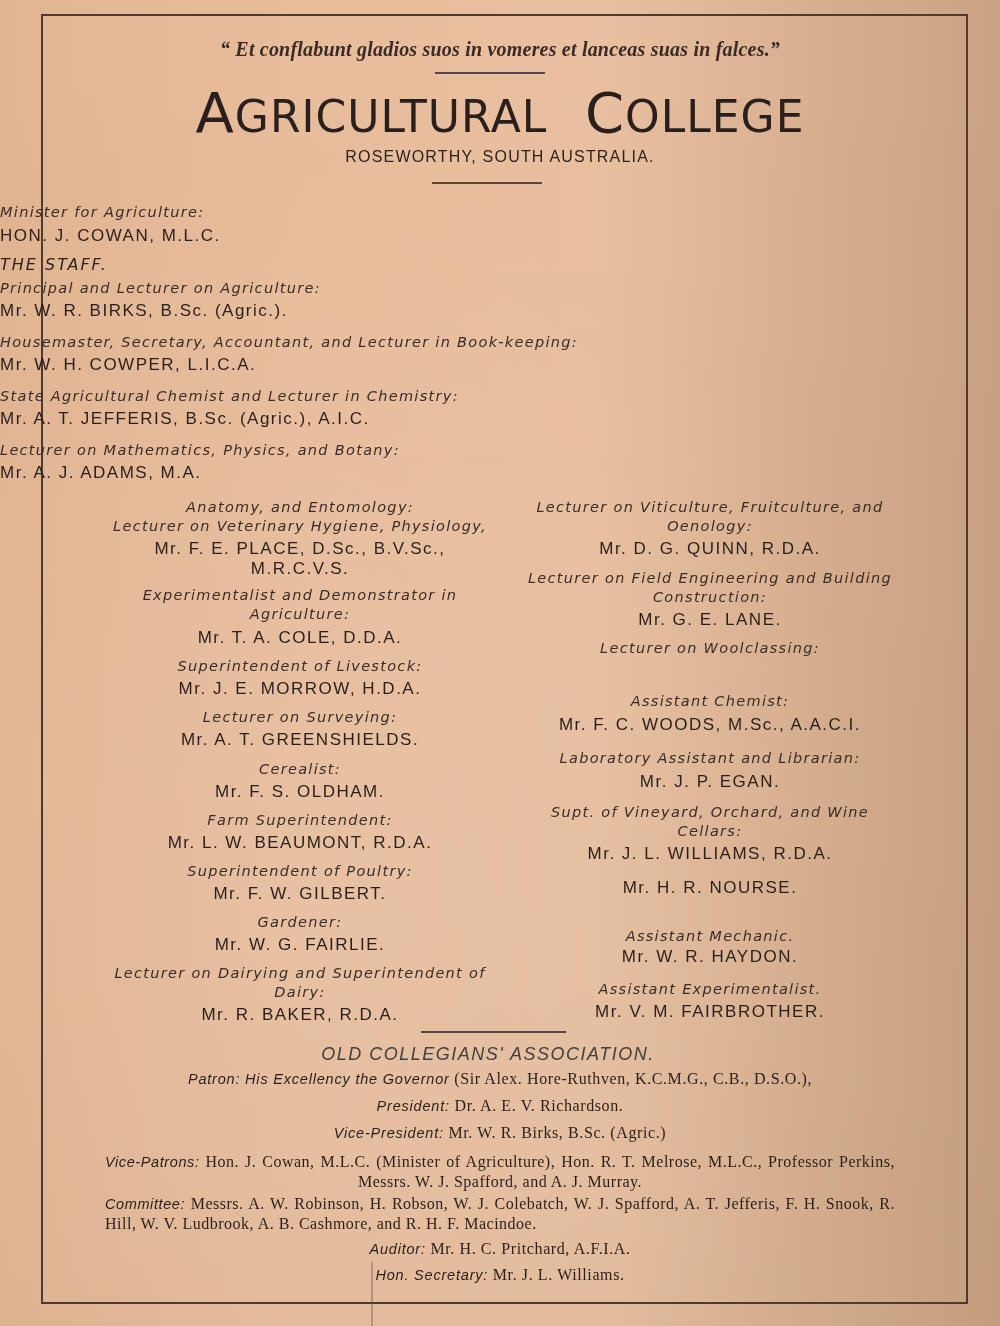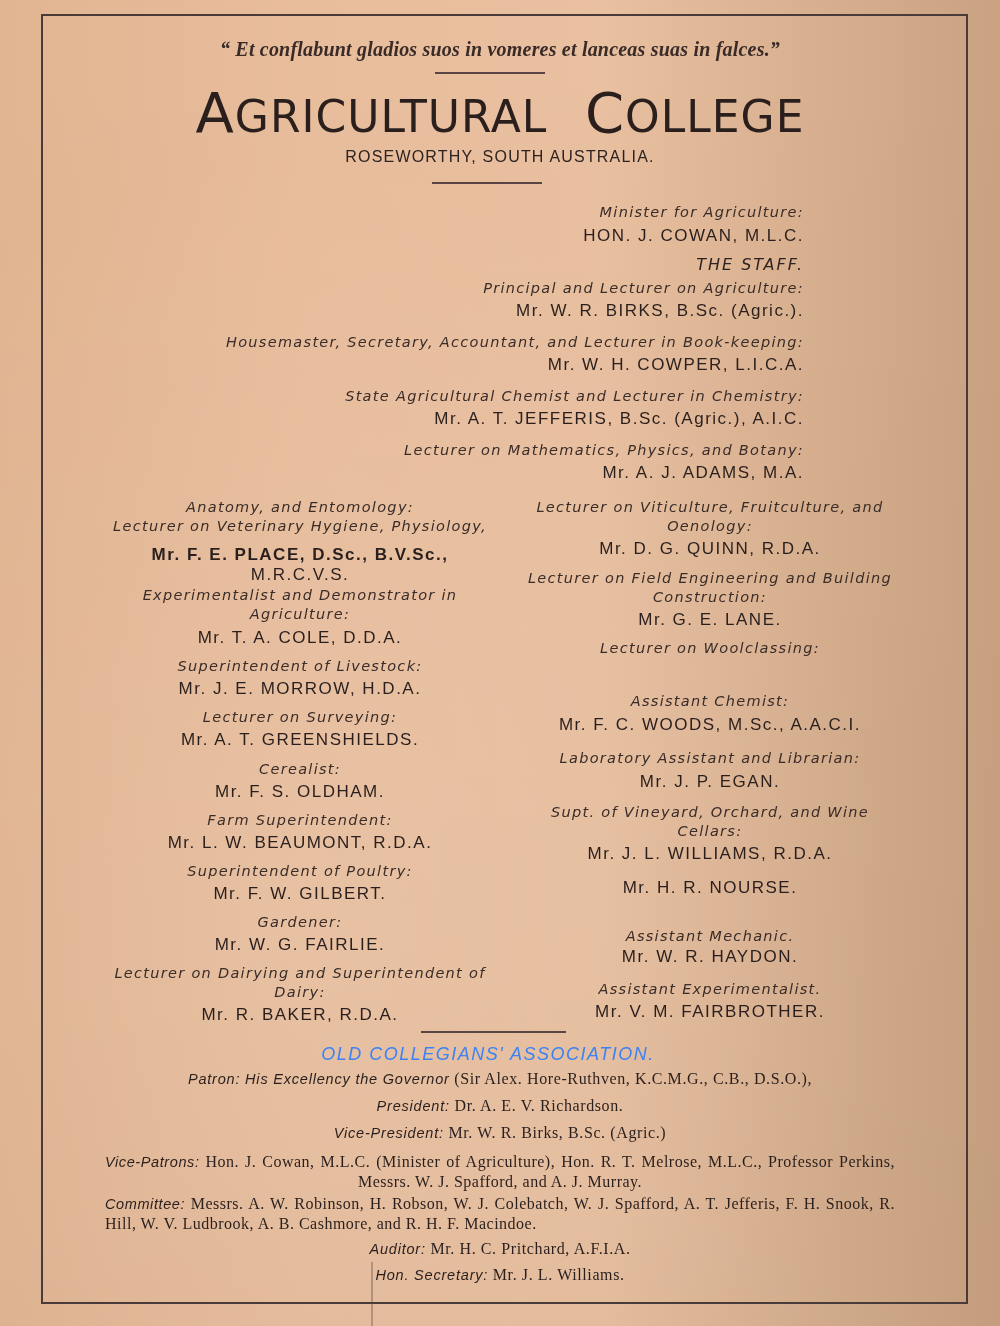--- a/index.html
+++ b/index.html
@@ -94,21 +94,21 @@
       font-family: "Liberation Sans", sans-serif;
       font-size: 17px;
       letter-spacing: 1.5px;
       color: #2a1f1d;
       line-height: 20px;
     }
     .center-block {
       position: absolute;
       left: 0;
       width: 804px;
-      text-align: right;
+      text-align: left;
     }
     .section-title {
       font-style: italic;
       font-family: "DejaVu Sans", sans-serif;
       font-size: 16px;
       letter-spacing: 2px;
       color: #2e2220;
     }
     .col {
       position: absolute;
@@ -123,21 +123,21 @@
     .assoc-title {
       position: absolute;
       top: 1044px;
       left: 0;
       width: 976px;
       text-align: center;
       font-style: italic;
       font-family: "Liberation Sans", sans-serif;
       font-size: 18px;
       letter-spacing: 1.5px;
-      color: #3b82f6;
+      color: #404040;
     }
     .assoc-line {
       position: absolute;
       left: 0;
       width: 1000px;
       text-align: center;
       font-family: "Liberation Serif", serif;
       font-size: 16px;
       letter-spacing: 0.6px;
       color: #2a1f1d;
@@ -215,21 +215,21 @@
   </div>
   <div class="center-block" style="top:441px;">
     <div class="role">Lecturer on Mathematics, Physics, and Botany:</div>
     <div class="name" style="margin-top:3px;">Mr. A. J. ADAMS, M.A.</div>
   </div>
 
   <div class="col" style="left:100px; width:400px; top:0;">
     <div class="entry" style="top:498px;">
       <div class="role">Anatomy, and Entomology:</div>
       <div class="role">Lecturer on Veterinary Hygiene, Physiology,</div>
-      <div class="name" style="margin-top:9px;font-weight:bold;">Mr. F. E. PLACE, D.Sc., B.V.Sc.,</div>
+      <div class="name" style="margin-top:3px;">Mr. F. E. PLACE, D.Sc., B.V.Sc.,</div>
       <div class="name">M.R.C.V.S.</div>
     </div>
     <div class="entry" style="top:586px;">
       <div class="role">Experimentalist and Demonstrator in</div>
       <div class="role">Agriculture:</div>
       <div class="name" style="margin-top:4px;">Mr. T. A. COLE, D.D.A.</div>
     </div>
     <div class="entry" style="top:657px;">
       <div class="role">Superintendent of Livestock:</div>
       <div class="name" style="margin-top:3px;">Mr. J. E. MORROW, H.D.A.</div>

